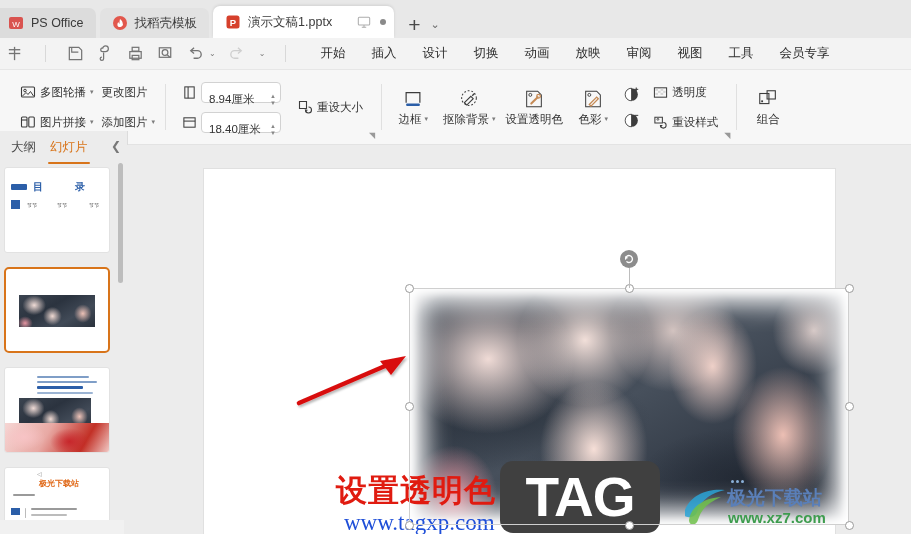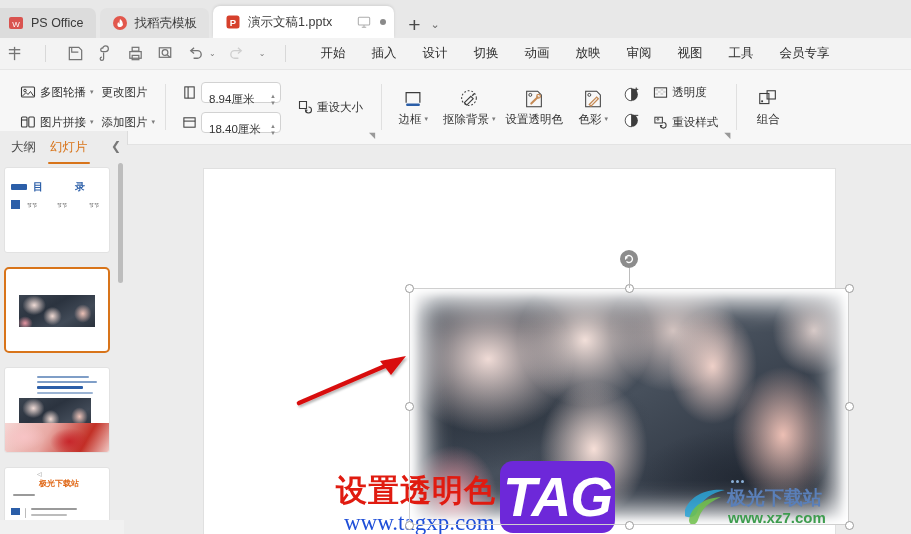--- a/index.html
+++ b/index.html
@@ -200,22 +200,22 @@
     font-size: 31px; font-weight: bold; color: #e01b10;
     letter-spacing: 1px; white-space: nowrap;
   }
   .wm-url {
     position: absolute; left: 140px; top: 341px;
     font-family: "Liberation Serif", serif;
     font-size: 23px; color: #1f4fd8; white-space: nowrap;
   }
   .wm-tag {
     position: absolute; left: 296px; top: 292px;
-    width: 115px; height: 72px; border-radius: 13px; background: #6d28d9;
-    display: flex; align-items: center; justify-content: center; font-style: italic;
+    width: 160px; height: 72px; border-radius: 13px; background: #404040;
+    display: flex; align-items: center; justify-content: center;
   }
   .wm-tag span {
     font-family: "Liberation Sans", sans-serif; font-weight: bold;
     font-size: 55px; color: #fff; letter-spacing: -1px; line-height: 1;
   }
 
   
   .wm-xz { position: absolute; right: 2px; bottom: 0px; width: 146px; height: 56px; }
   .wm-xz-title {
     position: absolute; left: 40px; top: 7px;

